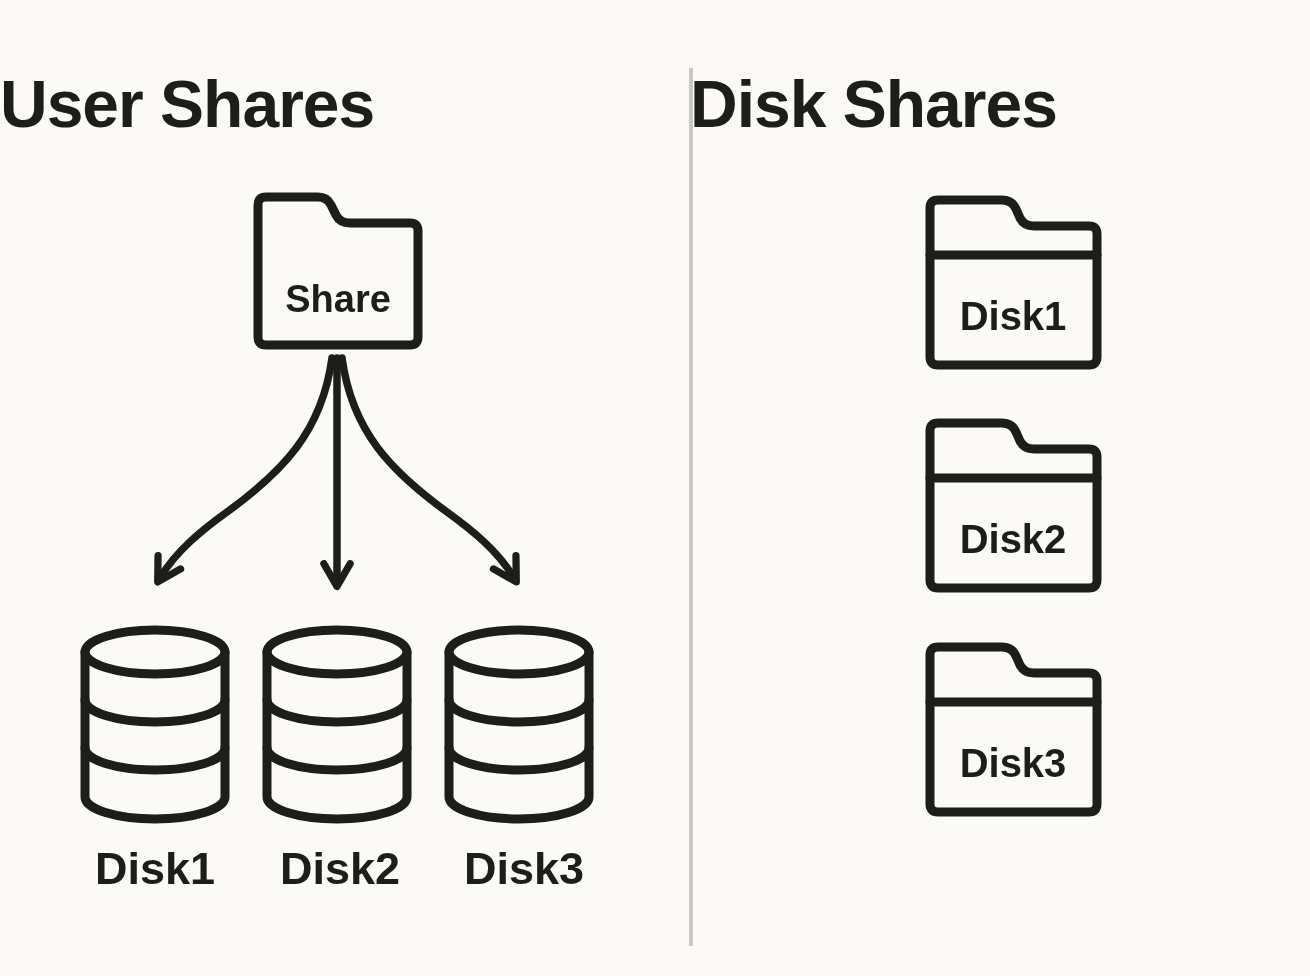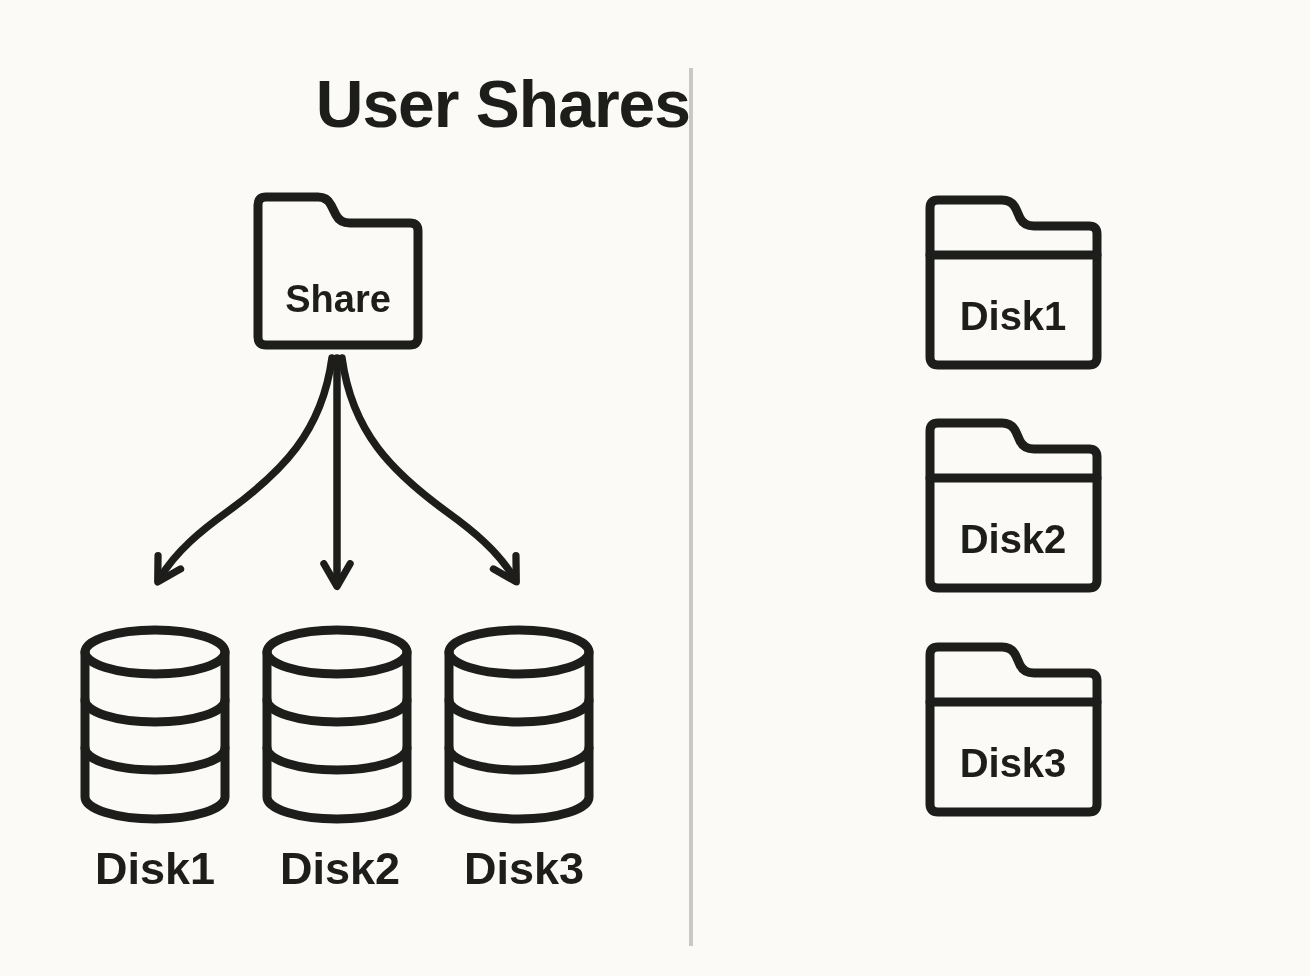--- a/index.html
+++ b/index.html
@@ -16,21 +16,21 @@
     position:relative;
     width:1310px;
     height:976px;
     background:var(--background);
     overflow:hidden;
     color:var(--ink);
   }
   .panel-title{
     position:absolute;
     top:66px;
-    text-align:right;
+    text-align:left;
     font-size:66px;
     font-weight:bold;
     letter-spacing:-1px;
     color:var(--ink);
   }
   .panel-title.left{left:0;width:690px;}
   .panel-title.right{left:690px;width:620px;}
   .divider{
     position:absolute;
     left:689px;
@@ -54,20 +54,21 @@
   text.share-label{font-size:38px;}
   text.disk-label{font-size:45px;}
   text.folder-disk-label{font-size:40px;}
 </style>
 </head>
 <body>
 
 <div class="canvas">
 
   <div class="panel-title left">User Shares</div>
+  <div class="panel-title right">Disk Shares</div>
 
   <div class="divider"></div>
 
   <svg class="panel-svg" style="left:0" width="690" height="976" viewBox="0 0 690 976">
     <defs>
       <marker id="arrowhead" viewBox="0 0 10 10" refX="6.5" refY="5" markerWidth="4.6" markerHeight="4.6" orient="auto">
         <path d="M1.2 1.2 L7.8 5 L1.2 8.8" fill="none" stroke="#1d1d1b" stroke-width="2.1" stroke-linecap="round" stroke-linejoin="round"></path>
       </marker>
     </defs>
 

